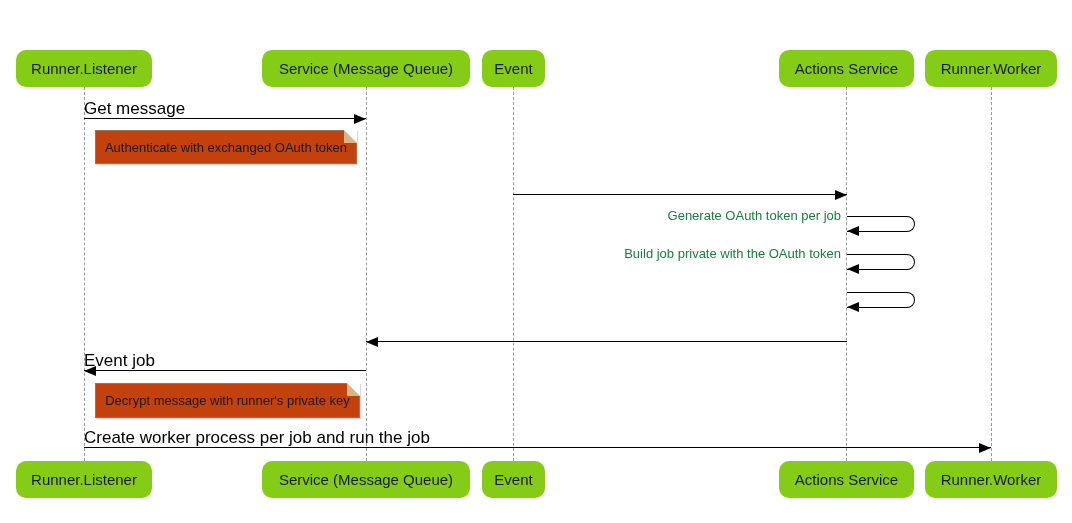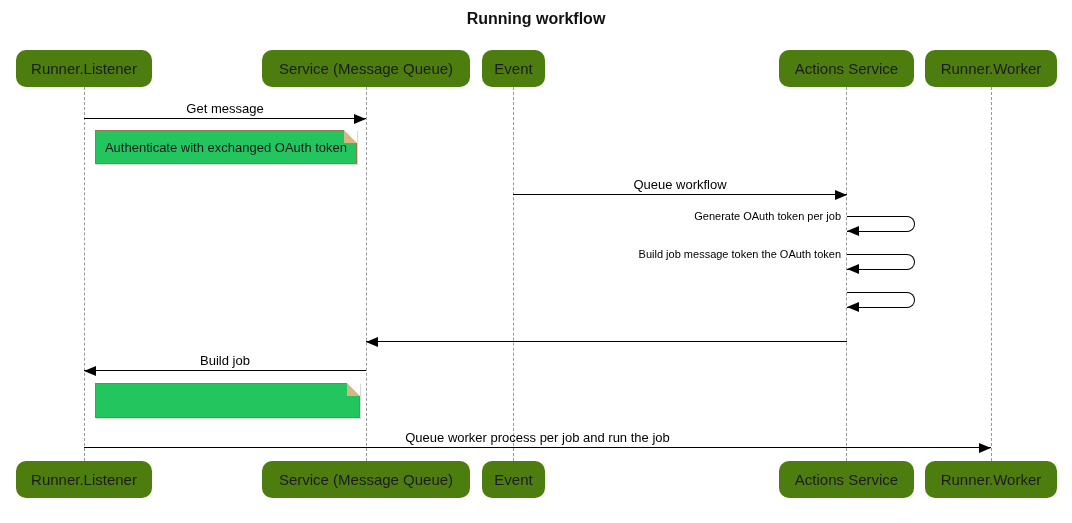--- a/index.html
+++ b/index.html
@@ -12,69 +12,68 @@
   html,body{margin:0;padding:0;background:#ffffff;}
   .canvas{
     position:relative;width:1072px;height:523px;background:#ffffff;
     font-family:"Liberation Sans", sans-serif;color:#000;overflow:hidden;
   }
   .title{
     position:absolute;top:10px;left:0;width:100%;text-align:center;
     font-size:16px;font-weight:bold;color:#111;
   }
   .actor{
-    position:absolute;height:37px;background:#4d7c0f;border-radius:10px;
+    position:absolute;height:37px;background:#84cc16;border-radius:10px;
     display:flex;align-items:center;justify-content:center;
     font-size:15px;color:#1c1c1c;white-space:nowrap;
   }
   .lifeline{
     position:absolute;top:87px;height:374px;width:0;
     border-left:1px dashed #999999;
   }
   .msg-line{
     position:absolute;height:0;border-top:1px solid #000;
   }
   .ah{
     position:absolute;width:0;height:0;top:-5px;
     border-top:5px solid transparent;border-bottom:5px solid transparent;
   }
   .ah.right{right:0;border-left:12px solid #000;}
   .ah.left{left:0;border-right:12px solid #000;}
   .msg-label{
-    position:absolute;font-size:13px;text-align:center;
+    position:absolute;font-size:17px;text-align:left;
     white-space:nowrap;color:#000;height:16px;line-height:16px;
   }
   .self-loop{
     position:absolute;width:68px;height:16px;
     border:1px solid #000;border-left:none;
     border-radius:0 9px 9px 0;
   }
   .self-loop .ah.left{top:auto;bottom:-5px;}
   .self-label{
-    position:absolute;font-size:11px;white-space:nowrap;text-align:right;
-    height:14px;line-height:14px;color:#000000;
+    position:absolute;font-size:13px;white-space:nowrap;text-align:right;
+    height:14px;line-height:14px;color:#15803d;
   }
   .note{
-    position:absolute;background:#22c55e;border:1px solid #97784E;
+    position:absolute;background:#c2410c;border:1px solid #97784E;
     display:flex;align-items:center;justify-content:center;
     font-size:13px;color:#1a1a1a;white-space:nowrap;
     box-shadow:1px 1px 1px rgba(0,0,0,0.15);
   }
   .note .fold{
     position:absolute;top:-1px;right:-1px;width:0;height:0;
     border-style:solid;border-width:0 13px 13px 0;
     border-color:#ffffff #ffffff #D7B586 #D7B586;
   }
 </style>
 </head>
 <body>
 
 <div class="canvas">
 
-  <div class="title">Running workflow</div>
 
   <div class="lifeline" style="left:84px"></div>
   <div class="lifeline" style="left:366px"></div>
   <div class="lifeline" style="left:513px"></div>
   <div class="lifeline" style="left:846px"></div>
   <div class="lifeline" style="left:991px"></div>
 
   <div class="actor" style="left:16px;top:50px;width:136px">
       <span>Runner.Listener</span>
     </div>
@@ -94,53 +93,53 @@
   <div class="msg-label" style="left:84px;top:101px;width:282px">Get message</div>
   <div class="msg-line" style="left:84px;top:118px;width:282px">
     <div class="ah right"></div>
   </div>
 
   <div class="note" style="left:95px;top:130px;width:262px;height:34px">
     <span>Authenticate with exchanged OAuth token</span>
     <span class="fold"></span>
   </div>
 
-  <div class="msg-label" style="left:513px;top:177px;width:334px">Queue workflow</div>
   <div class="msg-line" style="left:513px;top:194px;width:334px">
     <div class="ah right"></div>
   </div>
 
   <div class="self-label" style="right:231px;top:209px">Generate OAuth token per job</div>
   <div class="self-loop" style="left:847px;top:216px">
     <div class="ah left"></div>
   </div>
 
-  <div class="self-label" style="right:231px;top:247px">Build job message token the OAuth token</div>
+  <div class="self-label" style="right:231px;top:247px">Build job private with the OAuth token</div>
   <div class="self-loop" style="left:847px;top:254px">
     <div class="ah left"></div>
   </div>
 
   <div class="self-loop" style="left:847px;top:292px">
     <div class="ah left"></div>
   </div>
 
   <div class="msg-line" style="left:366px;top:341px;width:481px">
     <div class="ah left"></div>
   </div>
 
-  <div class="msg-label" style="left:84px;top:353px;width:282px">Build job</div>
+  <div class="msg-label" style="left:84px;top:353px;width:282px">Event job</div>
   <div class="msg-line" style="left:84px;top:370px;width:282px">
     <div class="ah left"></div>
   </div>
 
   <div class="note" style="left:95px;top:383px;width:265px;height:35px">
+    <span>Decrypt message with runner's private key</span>
     <span class="fold"></span>
   </div>
 
-  <div class="msg-label" style="left:84px;top:430px;width:907px">Queue worker process per job and run the job</div>
+  <div class="msg-label" style="left:84px;top:430px;width:907px">Create worker process per job and run the job</div>
   <div class="msg-line" style="left:84px;top:447px;width:907px">
     <div class="ah right"></div>
   </div>
 
   <div class="actor" style="left:16px;top:461px;width:136px">
       <span>Runner.Listener</span>
     </div>
   <div class="actor" style="left:262px;top:461px;width:208px">
       <span>Service (Message Queue)</span>
     </div>

